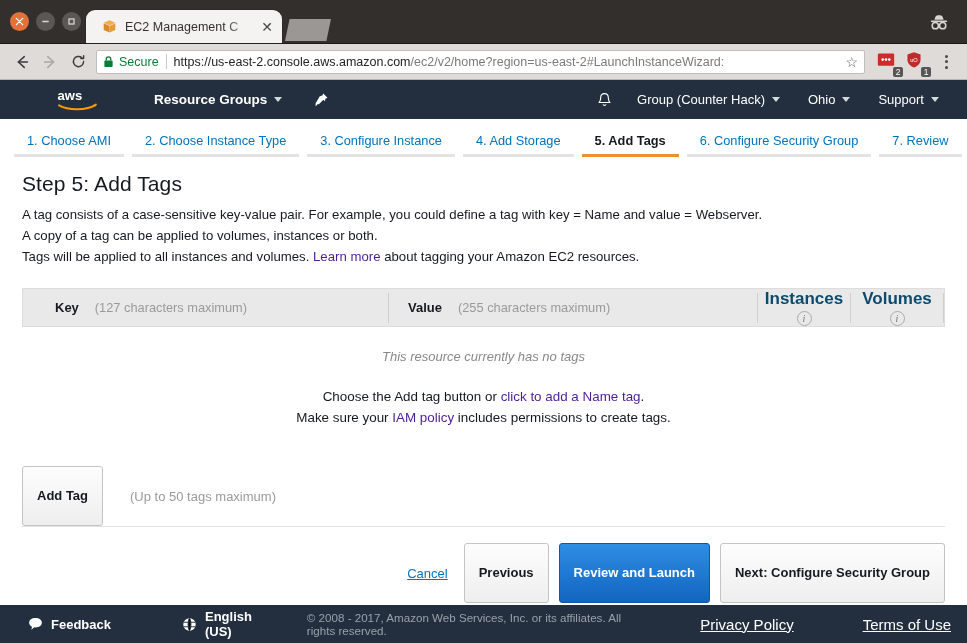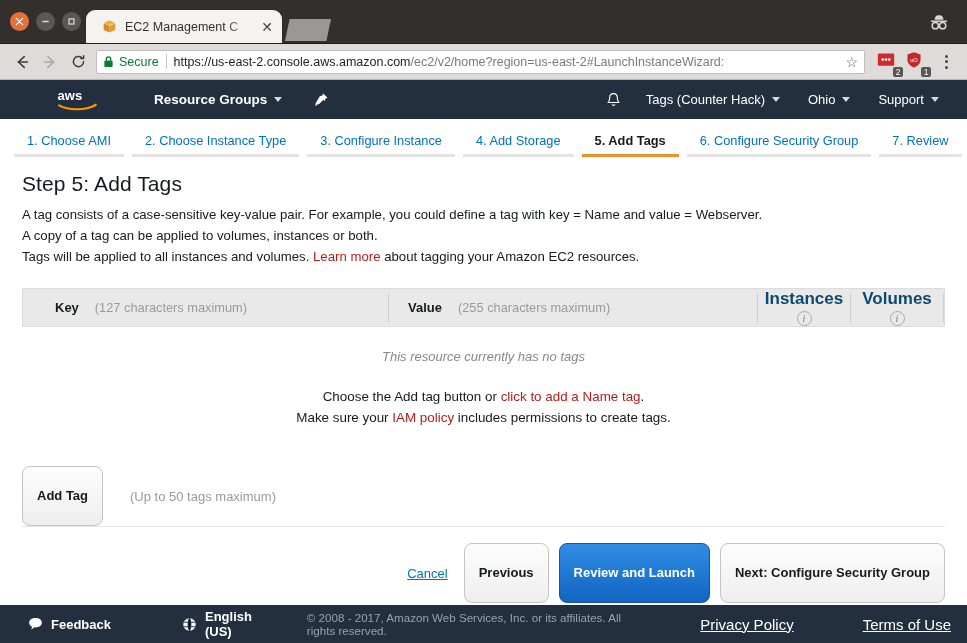--- a/index.html
+++ b/index.html
@@ -139,21 +139,21 @@
   .step.active { color: #16191f; font-weight: bold; border-bottom-color: #ec912d; }
   .step-gap { width: 8px; flex: none; }
 
   .content { padding: 0 22px; flex: 1; display: flex; flex-direction: column; overflow: hidden; }
 
   h1.title {
     font-size: 21px; font-weight: normal; color: #16191f;
     margin: 15px 0 8px; letter-spacing: .1px;
   }
   .desc { font-size: 13.2px; color: #16191f; line-height: 21px; }
-  a.lnk { color: #b91c1c; text-decoration: none; }
+  a.lnk { color: #4c1d95; text-decoration: none; }
 
   .tag-header {
     margin-top: 21px;
     background: #e9e9e9; border: 1px solid #dcdcdc;
     height: 55px; display: flex; align-items: center;
     font-size: 13px;
   }
   .th-key { display: flex; align-items: flex-end; padding-left: 32px; width: 365px; flex: none; }
   .th-key b, .th-val b { color: #16191f; font-size: 13px; }
   .th-hint { color: #9a9a9a; margin-left: 16px; font-size: 12.8px; }
@@ -173,21 +173,21 @@
 
   .empty-wrap { text-align: center; padding-top: 22px; }
   .empty-note { font-size: 13px; color: #888; font-style: italic; }
   .empty-lines { margin-top: 22px; font-size: 13.4px; color: #16191f; line-height: 21px; }
 
   .addrow { display: flex; align-items: center; margin-top: 38px; }
   .btn {
     font-family: "Liberation Sans", sans-serif;
     font-size: 13px; font-weight: bold; color: #16191f;
     background: linear-gradient(to bottom, #fdfdfd, #eeeeee);
-    border: 1px solid #c4c4c4; border-radius: 8px;
+    border: 1px solid #c4c4c4; border-radius: 3px;
     padding: 22px 14px; line-height: 14px; white-space: nowrap;
   }
   .btn-primary {
     background: linear-gradient(to bottom, #2f8de4, #1265c0);
     border-color: #1257a5; color: #fff;
   }
   .addrow .hint { color: #9a9a9a; font-size: 13px; margin-left: 27px; }
 
   .spacer { flex: 1; }
   .hr { border-top: 1px solid #e4e4e4; margin: 0 0 0 0; }
@@ -338,21 +338,21 @@
       </span>
 
       <span class="nav-right">
         <span class="bell">
           <svg viewBox="0 0 18 18" width="17" height="18">
               <path d="M9 2.2 c-2.5 0-4 1.8-4 4.2 0 3.4-1.2 4.6-1.6 5.2h11.2c-.4-.6-1.6-1.8-1.6-5.2 0-2.4-1.5-4.2-4-4.2z" fill="none" stroke="#fff" stroke-width="1.2"></path>
               <path d="M7.4 13.6 a1.7 1.7 0 0 0 3.2 0" fill="none" stroke="#fff" stroke-width="1.2"></path>
             </svg>
         </span>
         <span class="nav-item">
-          <span>Tags (Counter Hack)</span>
+          <span>Group (Counter Hack)</span>
           <i class="caret"></i>
         </span>
         <span class="nav-item">
           <span>Ohio</span>
           <i class="caret"></i>
         </span>
         <span class="nav-item">
           <span>Support</span>
           <i class="caret"></i>
         </span>

